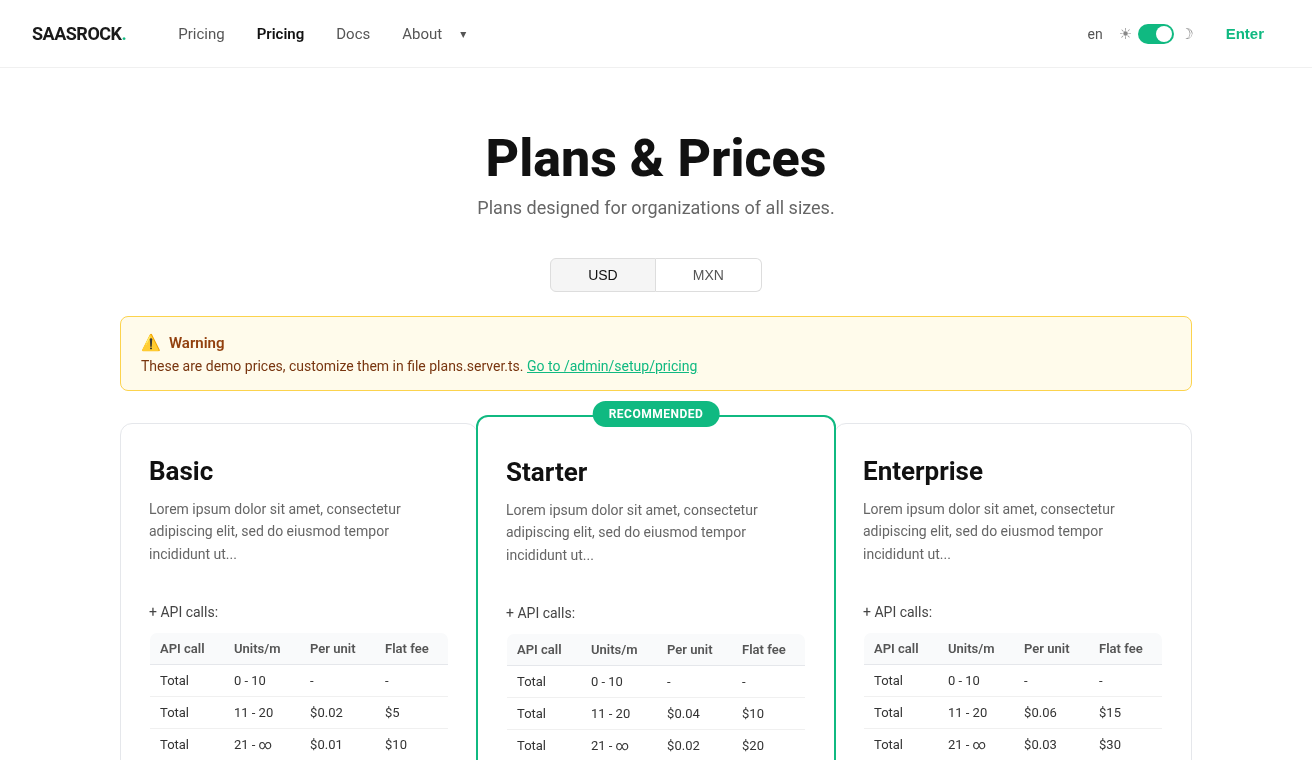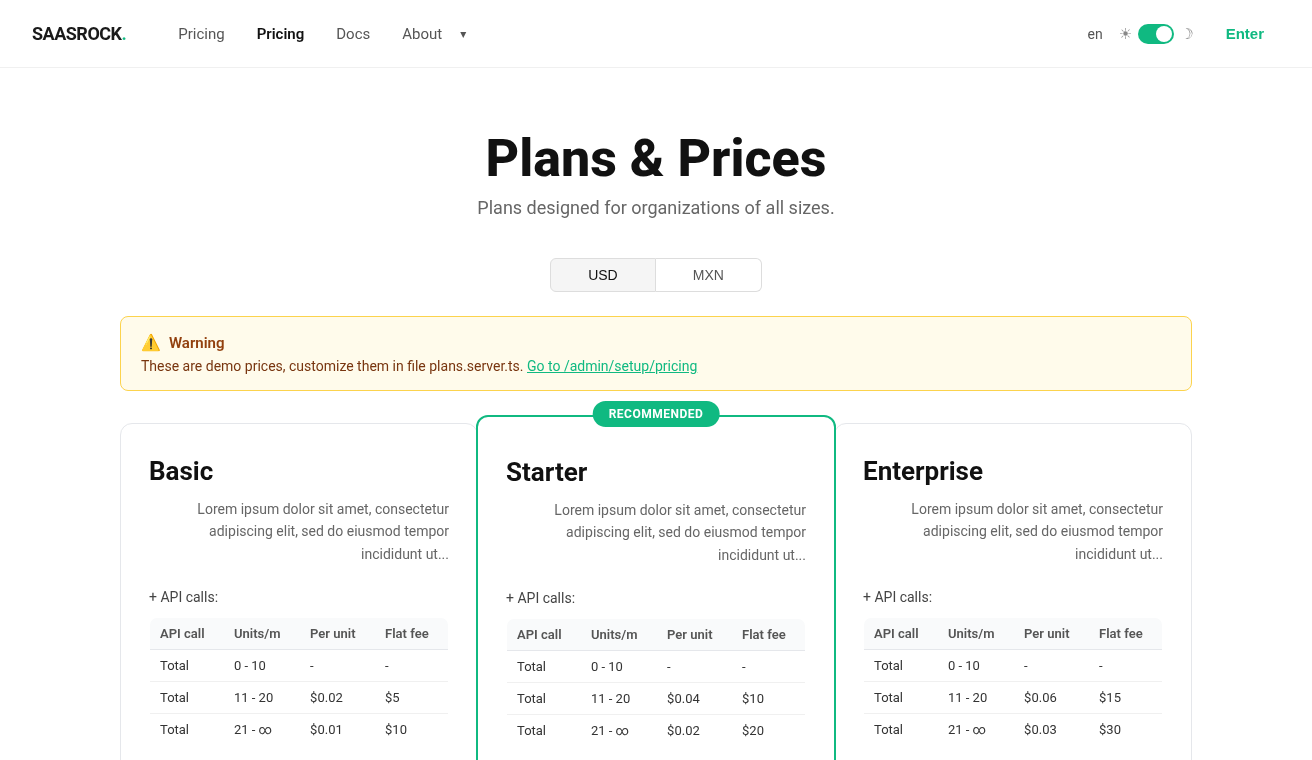--- a/index.html
+++ b/index.html
@@ -139,22 +139,21 @@
     .plan-name {
       font-size: 26px;
       font-weight: 700;
       color: #111;
       margin-bottom: 12px;
     }
     .plan-description {
       font-size: 14px;
       color: #666;
       line-height: 1.6;
-      margin-bottom: 24px;
-      text-align: right;
+      margin-bottom: 39px;
     }
     .api-calls-label {
       font-size: 14px;
       color: #444;
       margin-bottom: 12px;
     }
 
     
     .api-table {
       width: 100%;

